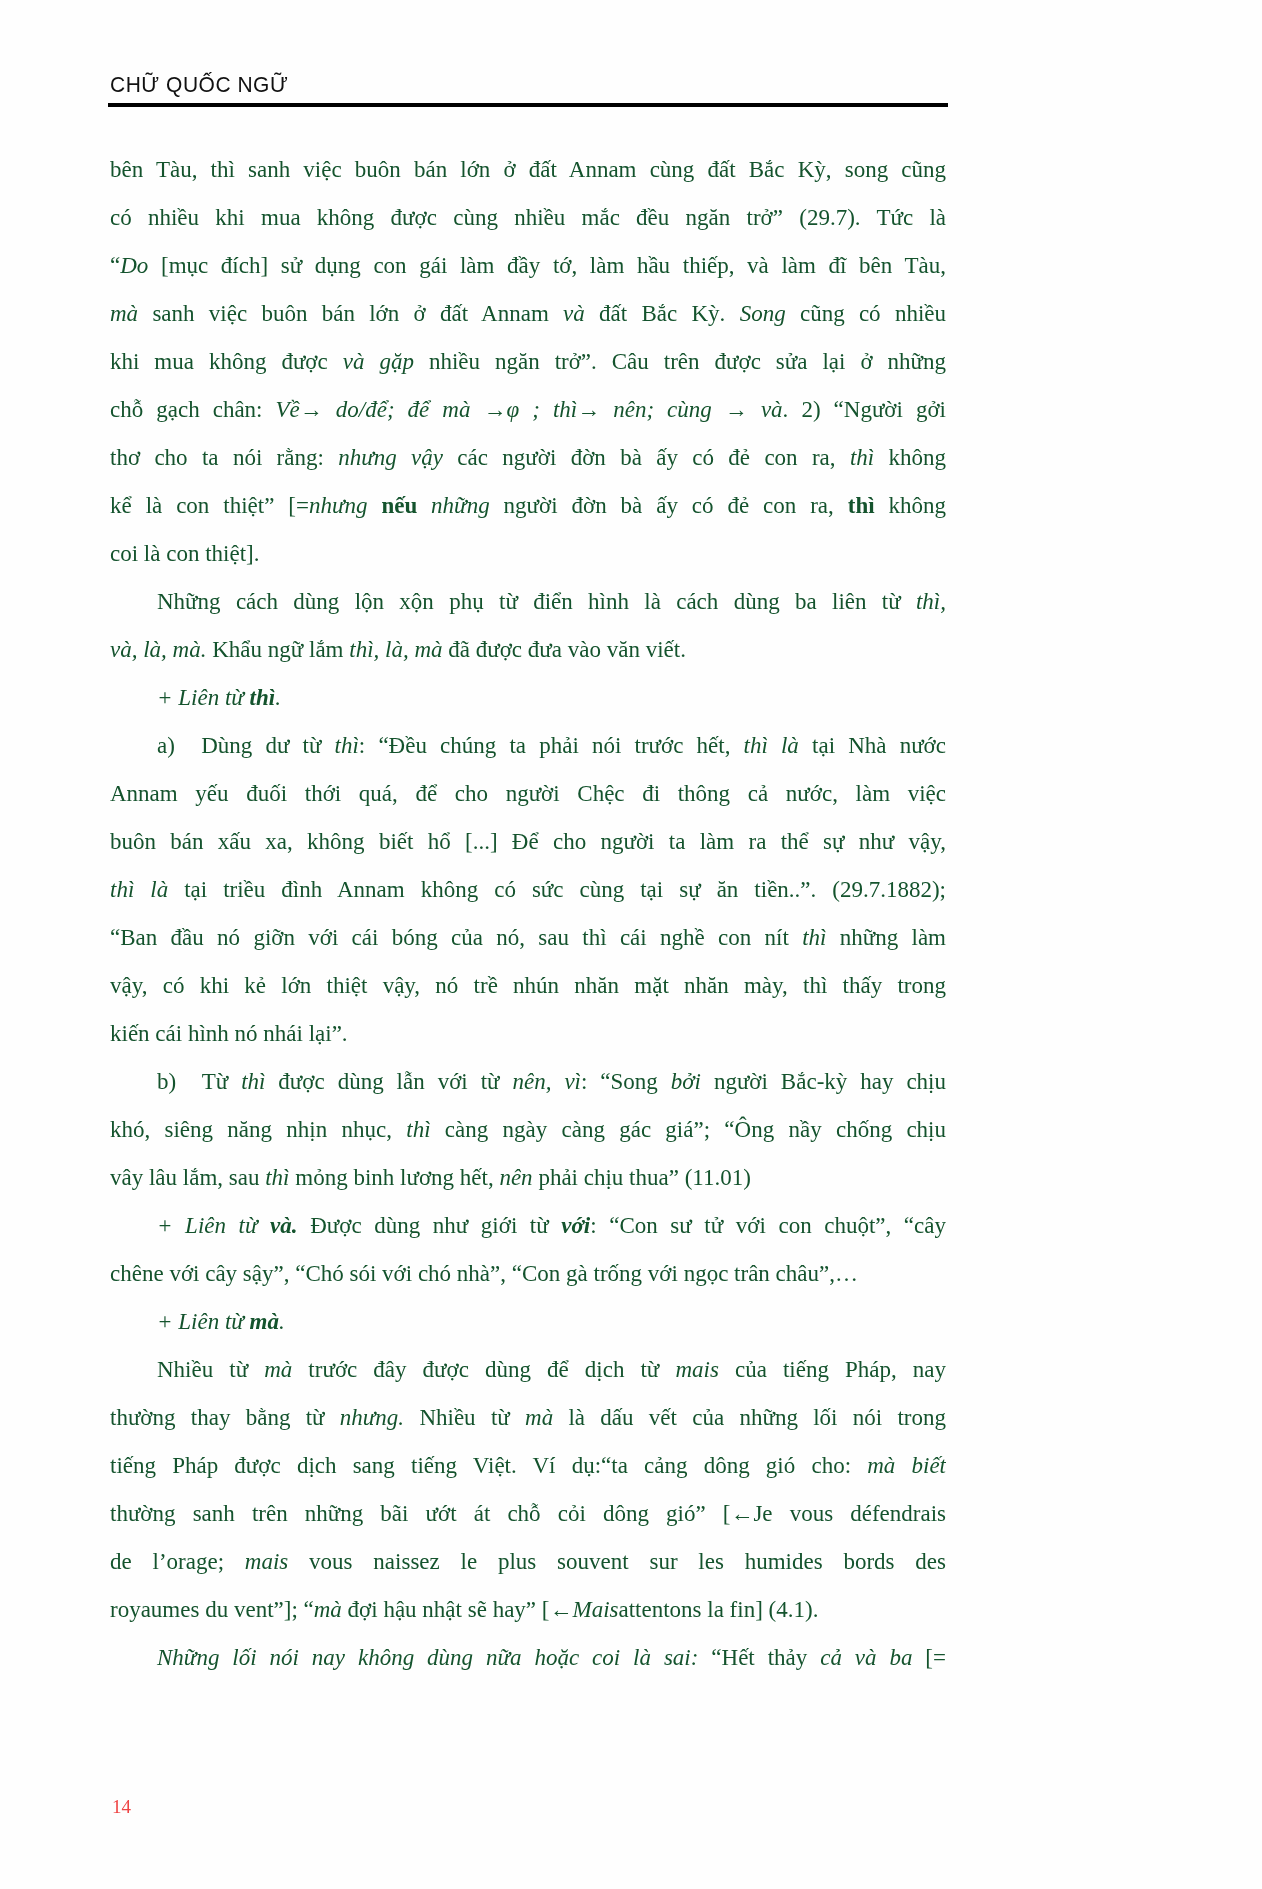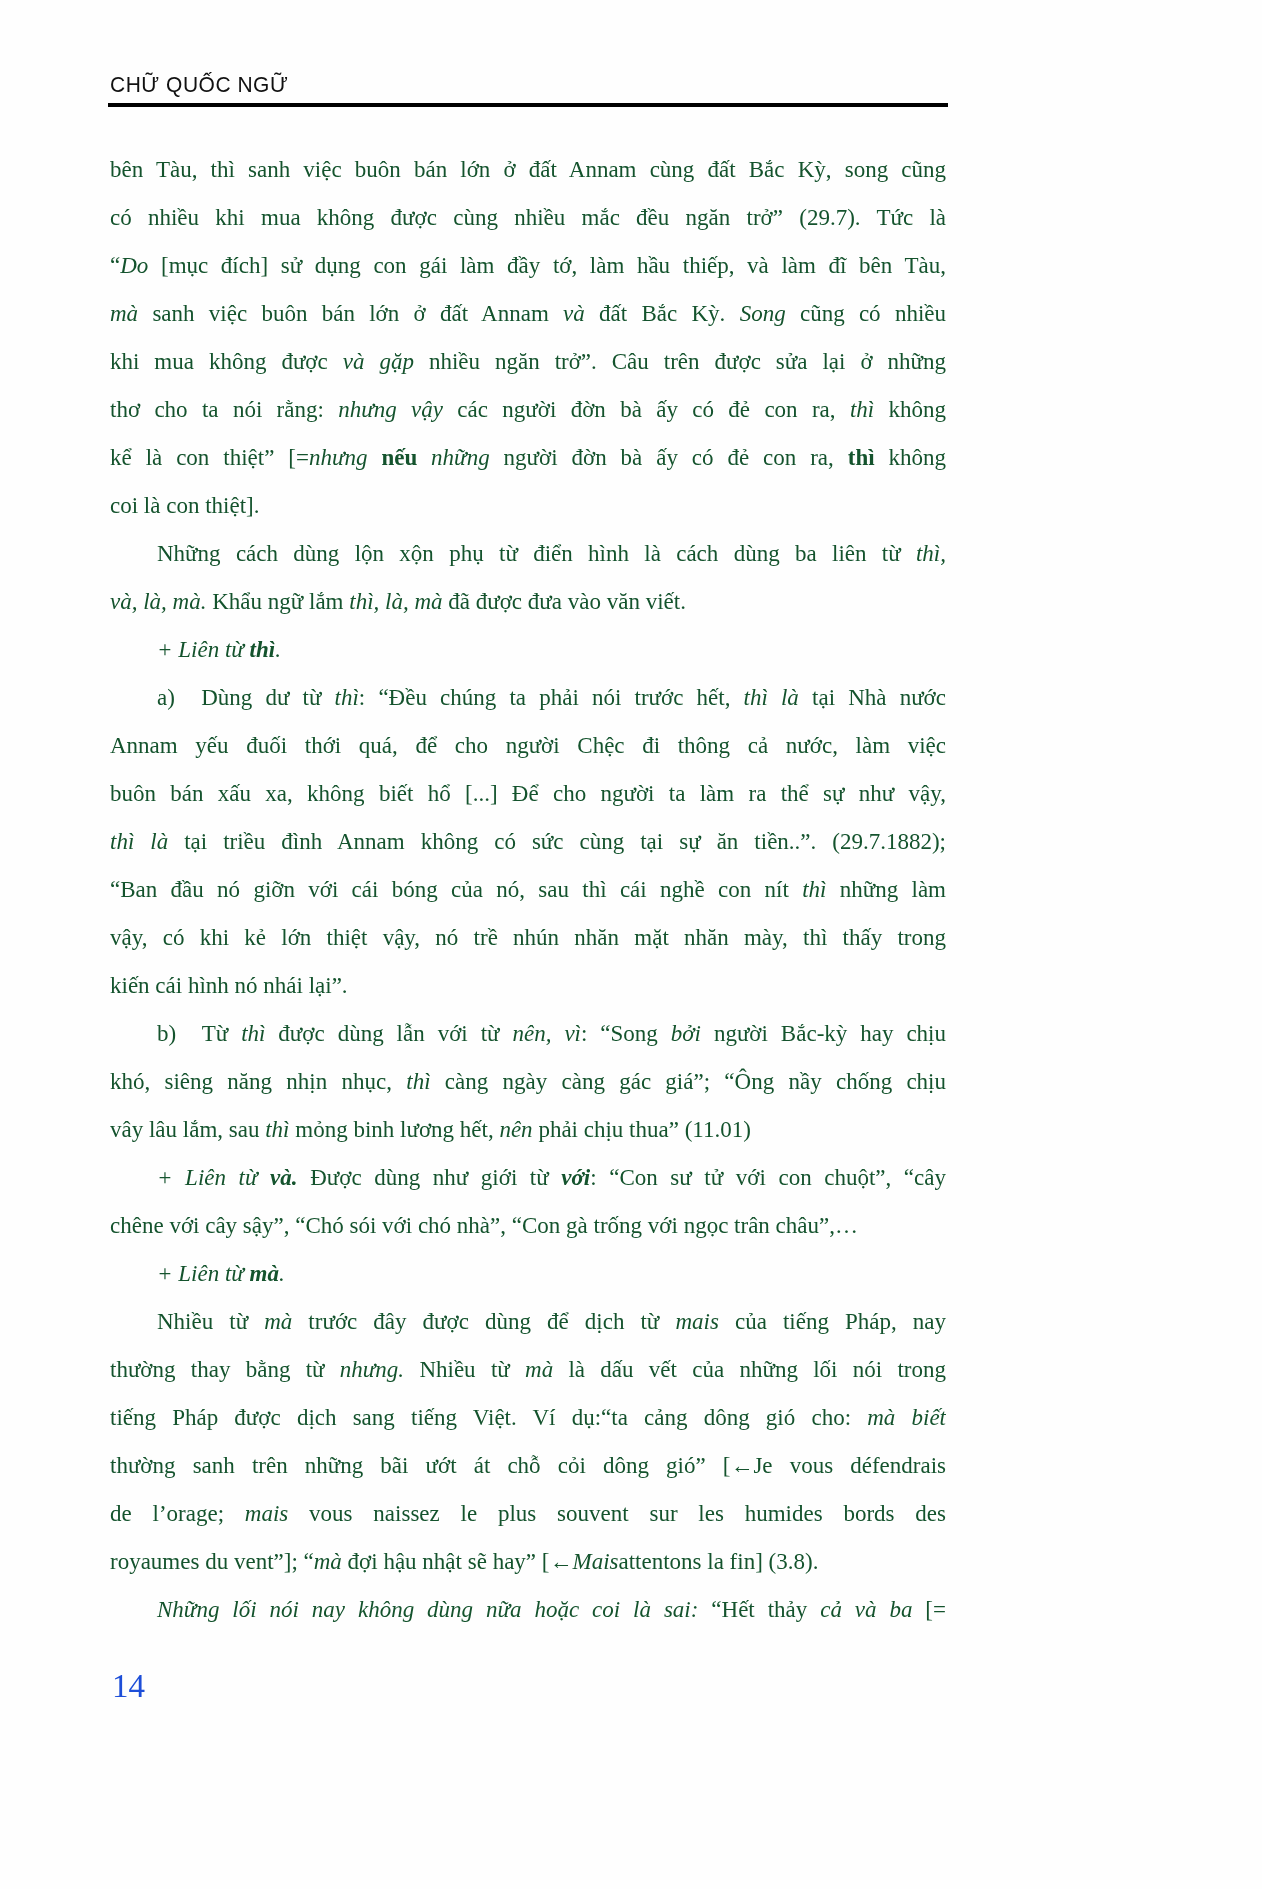--- a/index.html
+++ b/index.html
@@ -33,37 +33,38 @@
     text-align:justify;
     text-align-last:justify;
     white-space:normal;
   }
   .line.last{text-align-last:left;}
   .line.indent{padding-left:47px;}
   .line span.i{font-style:italic;}
   .line span.b{font-weight:bold;}
   .line span.bi{font-style:italic;font-weight:bold;}
   .page-number{
-    position:absolute;left:112px;top:1668px;
-    font-size:33px;color:#1d4ed8;
+    position:absolute;left:112px;top:1796px;
+    font-size:19px;color:#ef4444;
   }
 </style>
 </head>
 <body>
 
 <div class="page">
   <div class="running-head">CHỮ QUỐC NGỮ</div>
   <div class="head-rule"></div>
 
   <div class="text-block">
       <div class="line"><span>bên Tàu, thì sanh việc buôn bán lớn ở đất Annam cùng đất Bắc Kỳ, song cũng</span></div>
       <div class="line"><span>có nhiều khi mua không được cùng nhiều mắc đều ngăn trở” (29.7). Tức là</span></div>
       <div class="line"><span>“</span><span class="i">Do</span><span> [mục đích] sử dụng con gái làm đầy tớ, làm hầu thiếp, và làm đĩ bên Tàu,</span></div>
       <div class="line"><span class="i">mà</span><span> sanh việc buôn bán lớn ở đất Annam </span><span class="i">và</span><span> đất Bắc Kỳ. </span><span class="i">Song</span><span> cũng có nhiều</span></div>
       <div class="line"><span>khi mua không được </span><span class="i">và gặp</span><span> nhiều ngăn trở”. Câu trên được sửa lại ở những</span></div>
+      <div class="line"><span>chỗ gạch chân: </span><span class="i">Về→ do/để; để mà →φ ; thì→ nên; cùng → và</span><span>. 2) “Người gởi</span></div>
       <div class="line"><span>thơ cho ta nói rằng: </span><span class="i">nhưng vậy</span><span> các người đờn bà ấy có đẻ con ra, </span><span class="i">thì</span><span> không</span></div>
       <div class="line"><span>kể là con thiệt” [=</span><span class="i">nhưng</span><span> </span><span class="b">nếu</span><span> </span><span class="i">những</span><span> người đờn bà ấy có đẻ con ra, </span><span class="b">thì</span><span> không</span></div>
       <div class="line last"><span>coi là con thiệt].</span></div>
       <div class="line indent"><span>Những cách dùng lộn xộn phụ từ điển hình là cách dùng ba liên từ </span><span class="i">thì,</span></div>
       <div class="line last"><span class="i">và, là, mà.</span><span> Khẩu ngữ lắm </span><span class="i">thì, là, mà</span><span> đã được đưa vào văn viết.</span></div>
       <div class="line indent last"><span class="i">+ Liên từ </span><span class="bi">thì</span><span class="i">.</span></div>
       <div class="line indent"><span>a)&nbsp; Dùng dư từ </span><span class="i">thì</span><span>: “Đều chúng ta phải nói trước hết, </span><span class="i">thì là</span><span> tại Nhà nước</span></div>
       <div class="line"><span>Annam yếu đuối thới quá, để cho người Chệc đi thông cả nước, làm việc</span></div>
       <div class="line"><span>buôn bán xấu xa, không biết hổ [...] Để cho người ta làm ra thể sự như vậy,</span></div>
       <div class="line"><span class="i">thì là</span><span> tại triều đình Annam không có sức cùng tại sự ăn tiền..”. (29.7.1882);</span></div>
@@ -74,18 +75,18 @@
       <div class="line"><span>khó, siêng năng nhịn nhục, </span><span class="i">thì</span><span> càng ngày càng gác giá”; “Ông nầy chống chịu</span></div>
       <div class="line last"><span>vây lâu lắm, sau </span><span class="i">thì</span><span> mỏng binh lương hết, </span><span class="i">nên</span><span> phải chịu thua” (11.01)</span></div>
       <div class="line indent"><span class="i">+ Liên từ </span><span class="bi">và.</span><span> Được dùng như giới từ </span><span class="bi">với</span><span>: “Con sư tử với con chuột”, “cây</span></div>
       <div class="line last"><span>chêne với cây sậy”, “Chó sói với chó nhà”, “Con gà trống với ngọc trân châu”,…</span></div>
       <div class="line indent last"><span class="i">+ Liên từ </span><span class="bi">mà</span><span class="i">.</span></div>
       <div class="line indent"><span>Nhiều từ </span><span class="i">mà</span><span> trước đây được dùng để dịch từ </span><span class="i">mais</span><span> của tiếng Pháp, nay</span></div>
       <div class="line"><span>thường thay bằng từ </span><span class="i">nhưng.</span><span> Nhiều từ </span><span class="i">mà</span><span> là dấu vết của những lối nói trong</span></div>
       <div class="line"><span>tiếng Pháp được dịch sang tiếng Việt. Ví dụ:“ta cảng dông gió cho: </span><span class="i">mà biết</span></div>
       <div class="line"><span>thường sanh trên những bãi ướt át chỗ cỏi dông gió” [←Je vous défendrais</span></div>
       <div class="line"><span>de l’orage; </span><span class="i">mais</span><span> vous naissez le plus souvent sur les humides bords des</span></div>
-      <div class="line last"><span>royaumes du vent”]; “</span><span class="i">mà</span><span> đợi hậu nhật sẽ hay” [←</span><span class="i">Mais</span><span>attentons la fin] (3.8).</span></div>
+      <div class="line last"><span>royaumes du vent”]; “</span><span class="i">mà</span><span> đợi hậu nhật sẽ hay” [←</span><span class="i">Mais</span><span>attentons la fin] (4.1).</span></div>
       <div class="line indent"><span class="i">Những lối nói nay không dùng nữa hoặc coi là sai:</span><span> “Hết thảy </span><span class="i">cả và ba</span><span> [=</span></div>
     </div>
 
   <div class="page-number">14</div>
 </div>
 
 </body></html>

